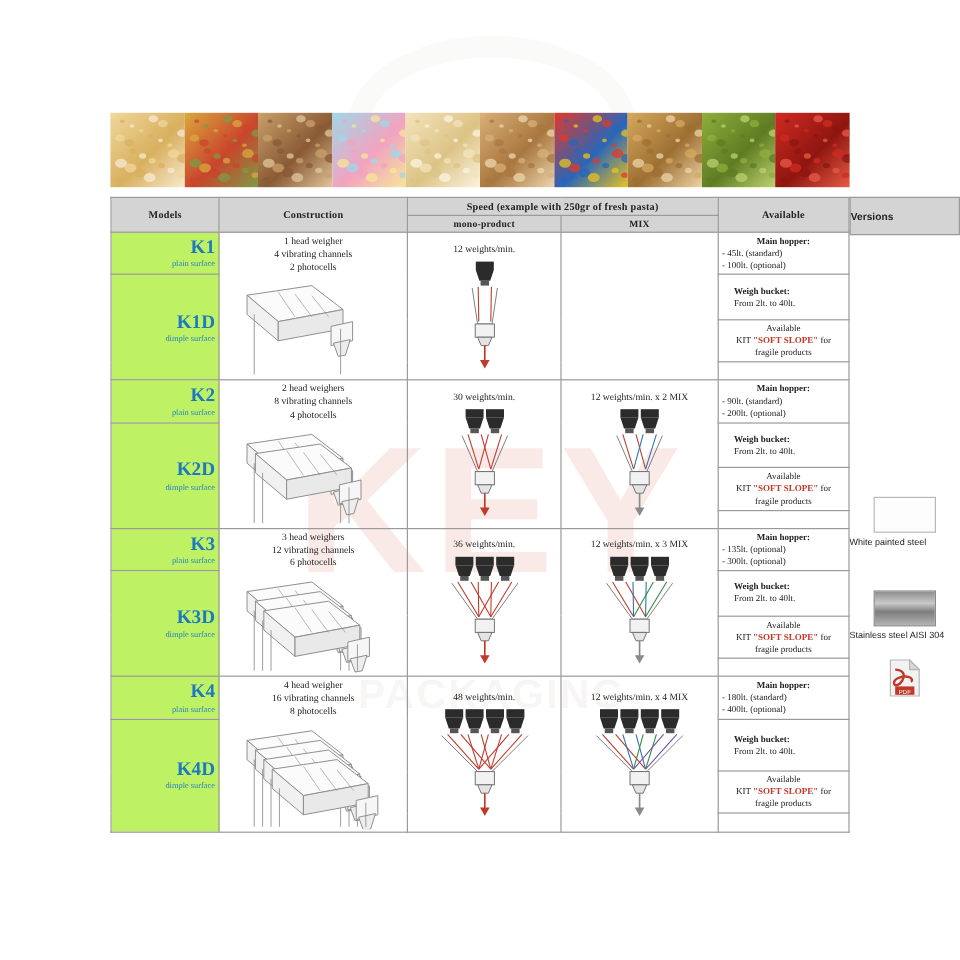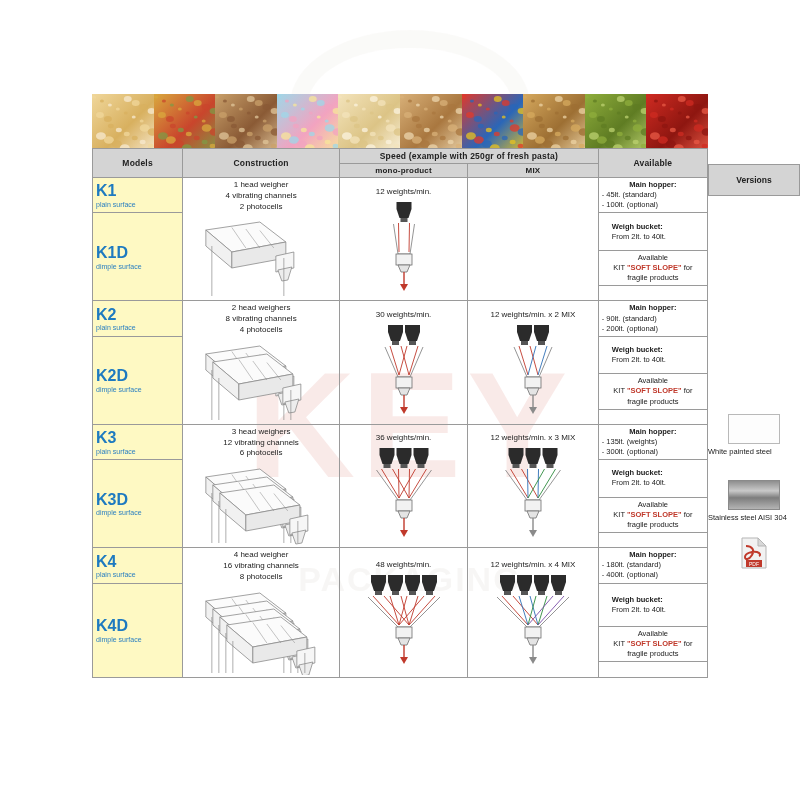--- a/index.html
+++ b/index.html
@@ -65,23 +65,24 @@
   .food-cell {
     flex: 1 1 0;
     height: 62px;
     position: relative;
     overflow: hidden;
   }
 
   
   .tbl-wrap {
     position: absolute;
-    left: 92px; top: 148px;
+    left: 92px; top: 164px;
     width: 616px;
     z-index: 2;
+    font-family: Liberation Serif, serif;
   }
   table.spec {
     border-collapse: collapse;
     width: 616px;
     table-layout: fixed;
   }
   table.spec td, table.spec th {
     border: 1px solid #9a9a9a;
     vertical-align: middle;
     padding: 2px 3px;
@@ -89,23 +90,23 @@
   .hdr {
     background: #d4d4d4;
     text-align: center;
     font-size: 8.5px;
     font-weight: bold;
     color: #222;
     letter-spacing: .2px;
   }
   .hdr-sm { font-size: 8px; font-weight: bold; }
   .model-cell {
-    text-align: left;
+    text-align: right;
     color: #2a7fc1;
-    background: #fef9c3;
+    background: #bef264;
   }
   .model-name {
     font-size: 16px;
     font-weight: bold;
     color: #1e7ac0;
     line-height: 1.1;
   }
   .model-sub {
     font-size: 7px;
     color: #2a7fc1;
@@ -151,21 +152,20 @@
     width: 92px;
     text-align: left;
   }
   .ver-title {
     background: #d4d4d4;
     border: 1px solid #9a9a9a;
     font-size: 8.5px;
     font-weight: bold;
     padding: 10px 0;
     color: #222;
-    text-align: center;
   }
   .swatch-white {
     width: 52px; height: 30px;
     margin: 8px auto 3px;
     background: #fdfdfd;
     border: 1px solid #b9b9b9;
   }
   .swatch-steel {
     width: 52px; height: 30px;
     margin: 8px auto 3px;
@@ -748,21 +748,21 @@
                 <line x1="70.5" y1="27" x2="53" y2="56" stroke="#2e8b3d" stroke-width="0.9"></line>
                 <path d="M20.5 28 L42 58 L54 58 L75.5 28" fill="none" stroke="#7a7a7a" stroke-width="0.8"></path>
                 <rect x="40" y="58" width="16" height="11" fill="#f2f2f2" stroke="#6f6f6f" stroke-width="0.8"></rect>
                 <path d="M42 69 L54 69 L51 76 L45 76 Z" fill="#e4e4e4" stroke="#6f6f6f" stroke-width="0.8"></path>
                 <line x1="48" y1="76" x2="48" y2="90" stroke="#8a8a8a" stroke-width="1.4"></line>
                 <path d="M44 88 L48 95 L52 88 Z" fill="#8a8a8a"></path>
               </svg>
             </td>
             <td class="cap cap-left">
               <div style="text-align:center"><b>Main hopper:</b></div>
-              <div>- 135lt. (weights)</div>
+              <div>- 135lt. (optional)</div>
               <div>- 300lt. (optional)</div>
             </td>
           </tr>
           <tr>
             <td class="model-cell" rowspan="3">
               <div class="model-name">K3D</div>
               <div class="model-sub">dimple surface</div>
             </td>
             <td class="cap">
               <div style="text-align:left;padding-left:10px"><b>Weigh bucket:</b></div>
@@ -920,21 +920,21 @@
         </tbody>
     </table>
   </div>
 
   <div class="versions-col">
     <div class="ver-title">Versions</div>
     <div class="ver-box" style="margin-top:218px">
       <div class="swatch-white"></div>
       <div class="ver-label">White painted steel</div>
     </div>
-    <div class="ver-box" style="margin-top:24px">
+    <div class="ver-box" style="margin-top:36px">
       <div class="swatch-steel"></div>
       <div class="ver-label">Stainless steel AISI 304</div>
     </div>
     <div class="pdf-ico">
       <svg width="26" height="32" viewBox="0 0 26 32">
         <path d="M1 1 h16 l8 8 v22 h-24 z" fill="#f2f2f2" stroke="#b5b5b5" stroke-width="1"></path>
         <path d="M17 1 l8 8 h-8 z" fill="#d8d8d8" stroke="#b5b5b5" stroke-width="1"></path>
         <path d="M5 9 c6 0 9 4 6 9 c-3 5 -7 5 -7 2 c0 -4 8 -6 12 -5 c3 1 4 3 2 4" fill="none" stroke="#c0392b" stroke-width="2"></path>
         <rect x="5" y="23" width="16" height="7" fill="#c0392b"></rect>
         <text x="13" y="29" font-size="5" fill="#fff" text-anchor="middle" font-family="Liberation Sans, sans-serif">PDF</text>

